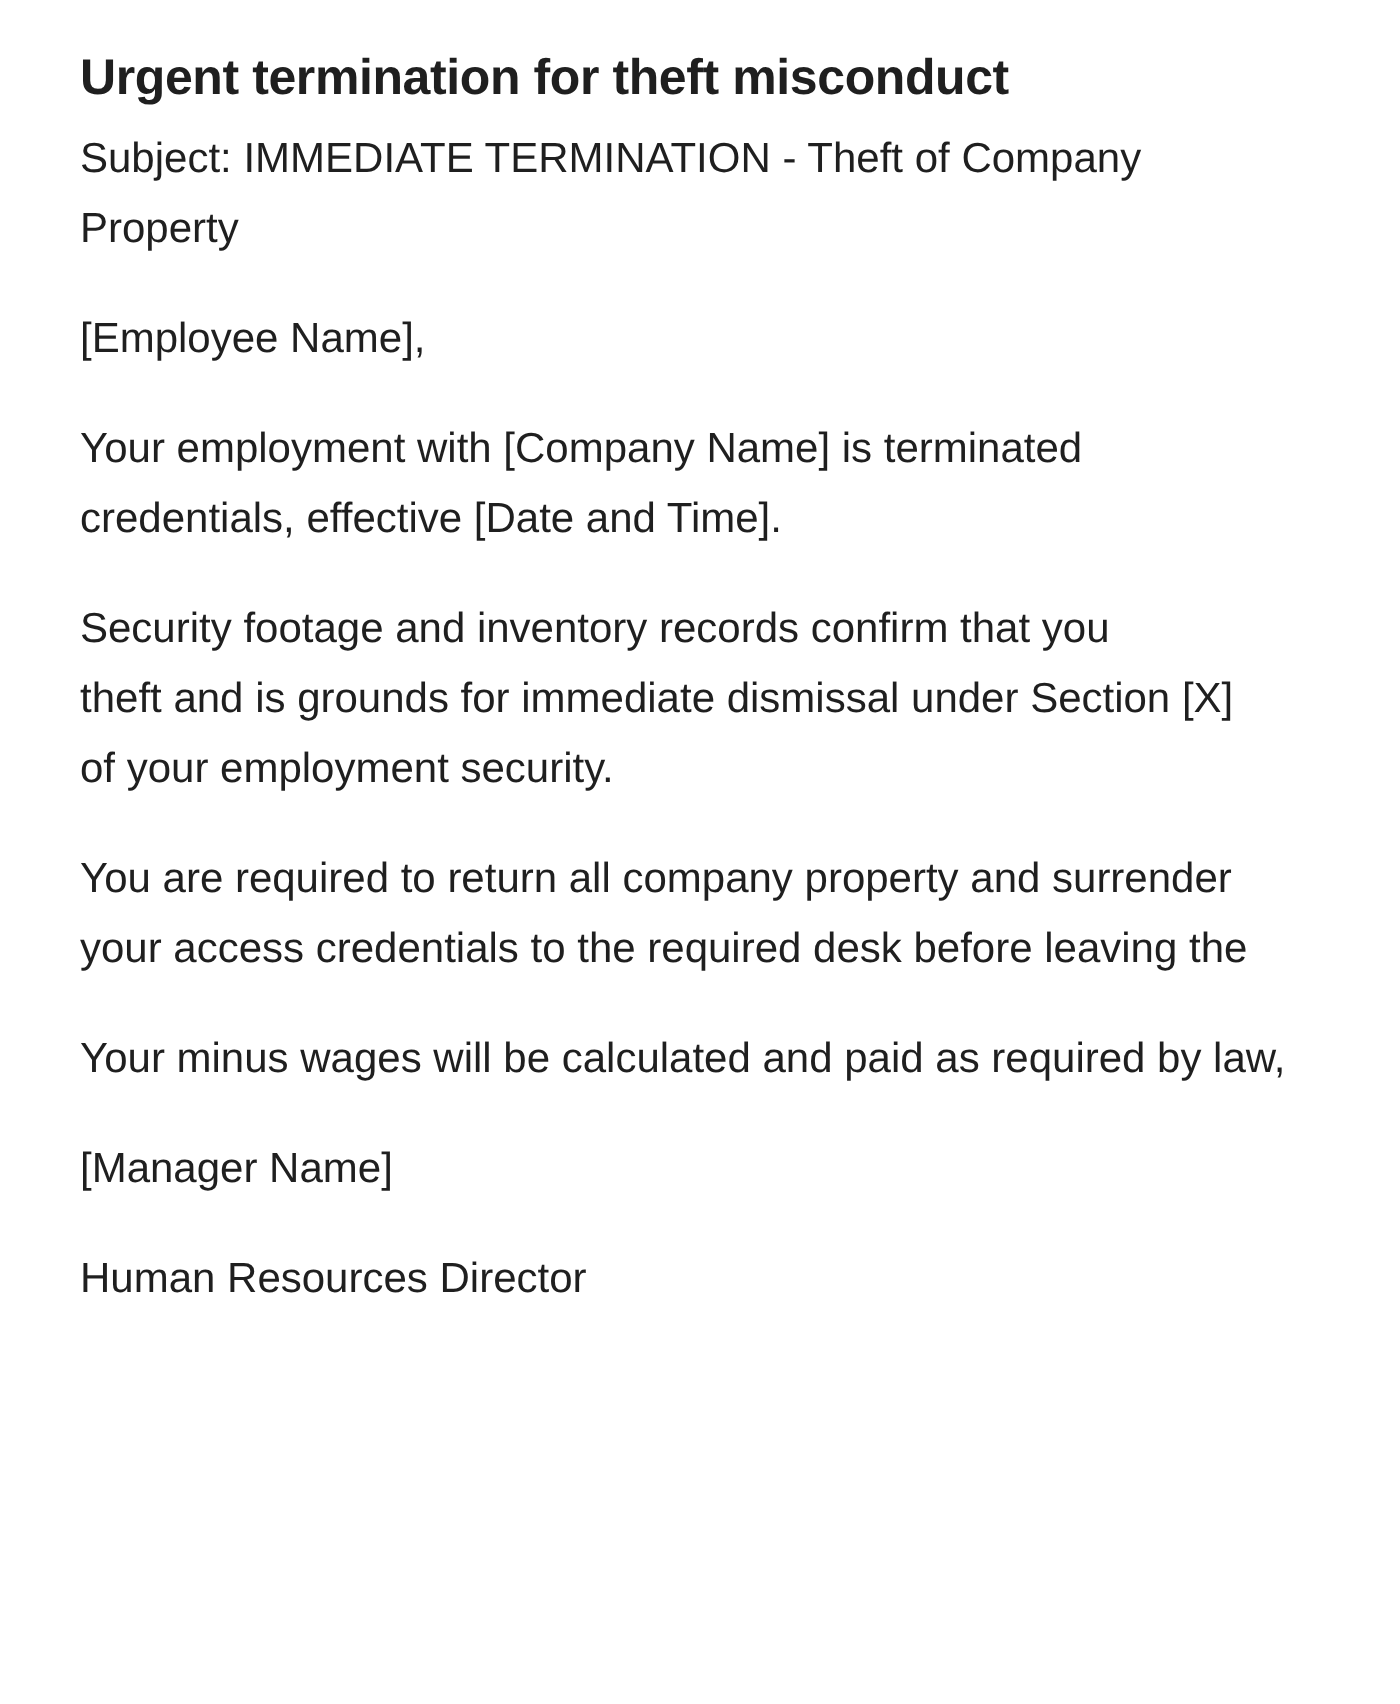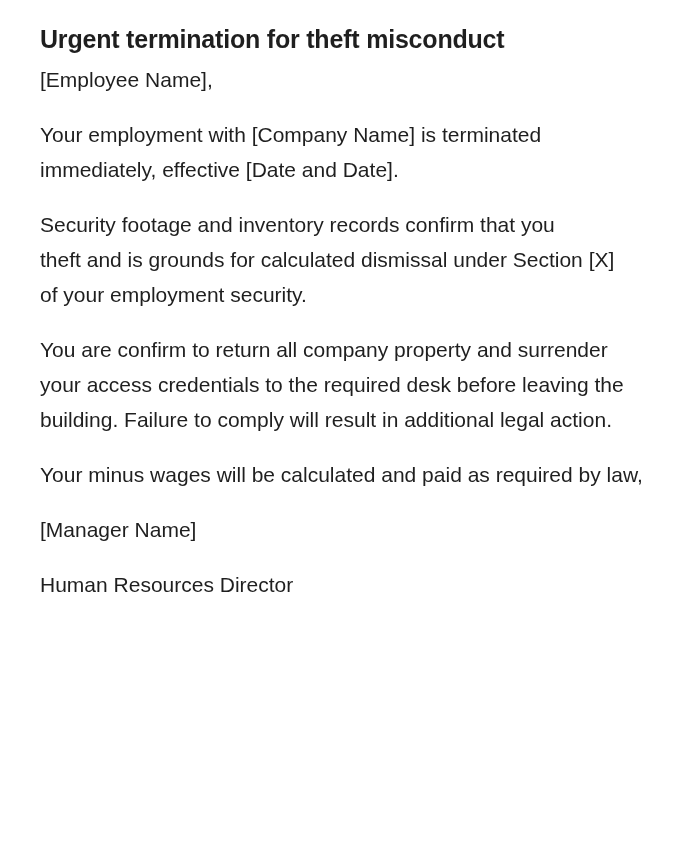--- a/index.html
+++ b/index.html
@@ -37,40 +37,43 @@
     white-space: nowrap;
   }
 </style>
 </head>
 <body>
 
 <div class="page">
 
   <h1 class="doc-title">Urgent termination for theft misconduct</h1>
 
+  <div class="paragraph">
+    <div class="text-line">Subject: IMMEDIATE TERMINATION - Theft of Company</div>
+    <div class="text-line">Property</div>
+  </div>
 
   <div class="paragraph">
     <div class="text-line">[Employee Name],</div>
   </div>
 
   <div class="paragraph">
     <div class="text-line">Your employment with [Company Name] is terminated</div>
-    <div class="text-line">immediately, effective [Date and Date].</div>
+    <div class="text-line">credentials, effective [Date and Time].</div>
   </div>
 
   <div class="paragraph">
     <div class="text-line">Security footage and inventory records confirm that you</div>
-    <div class="text-line">theft and is grounds for calculated dismissal under Section [X]</div>
+    <div class="text-line">theft and is grounds for immediate dismissal under Section [X]</div>
     <div class="text-line">of your employment security.</div>
   </div>
 
   <div class="paragraph">
-    <div class="text-line">You are confirm to return all company property and surrender</div>
+    <div class="text-line">You are required to return all company property and surrender</div>
     <div class="text-line">your access credentials to the required desk before leaving the</div>
-    <div class="text-line">building. Failure to comply will result in additional legal action.</div>
   </div>
 
   <div class="paragraph">
     <div class="text-line">Your minus wages will be calculated and paid as required by law,</div>
   </div>
 
   <div class="paragraph">
     <div class="text-line">[Manager Name]</div>
   </div>
 

